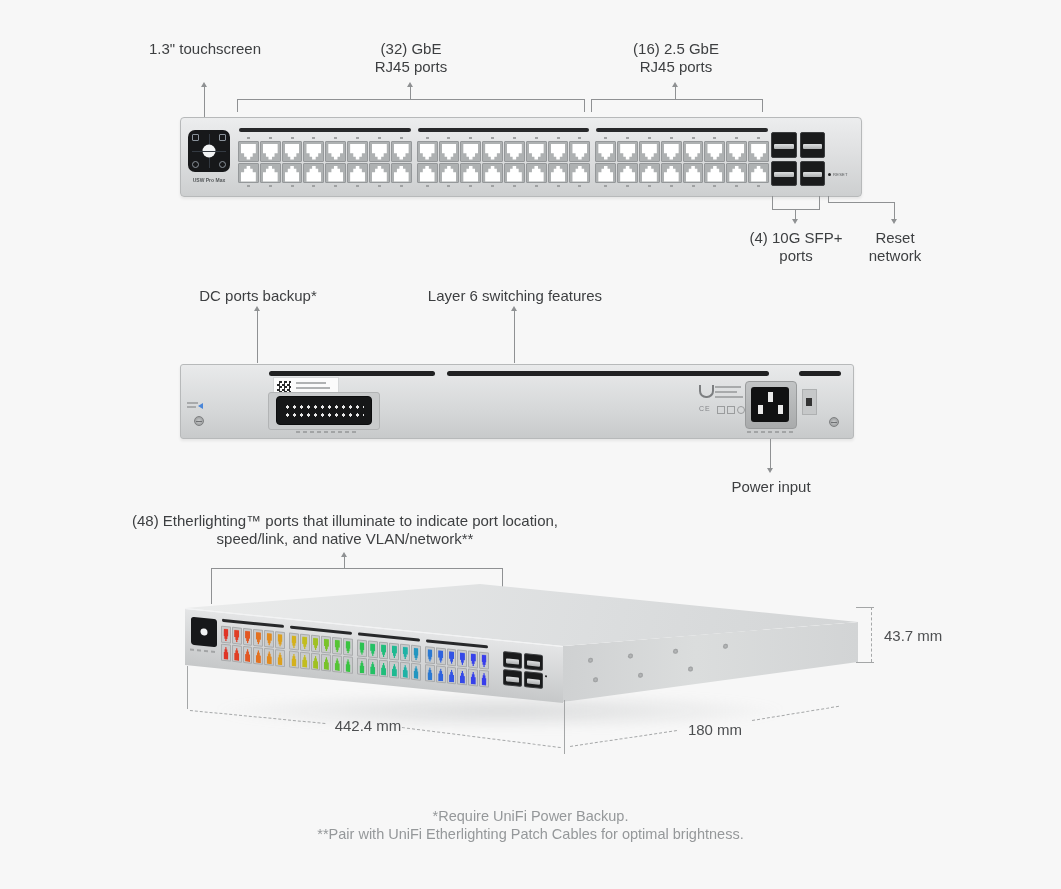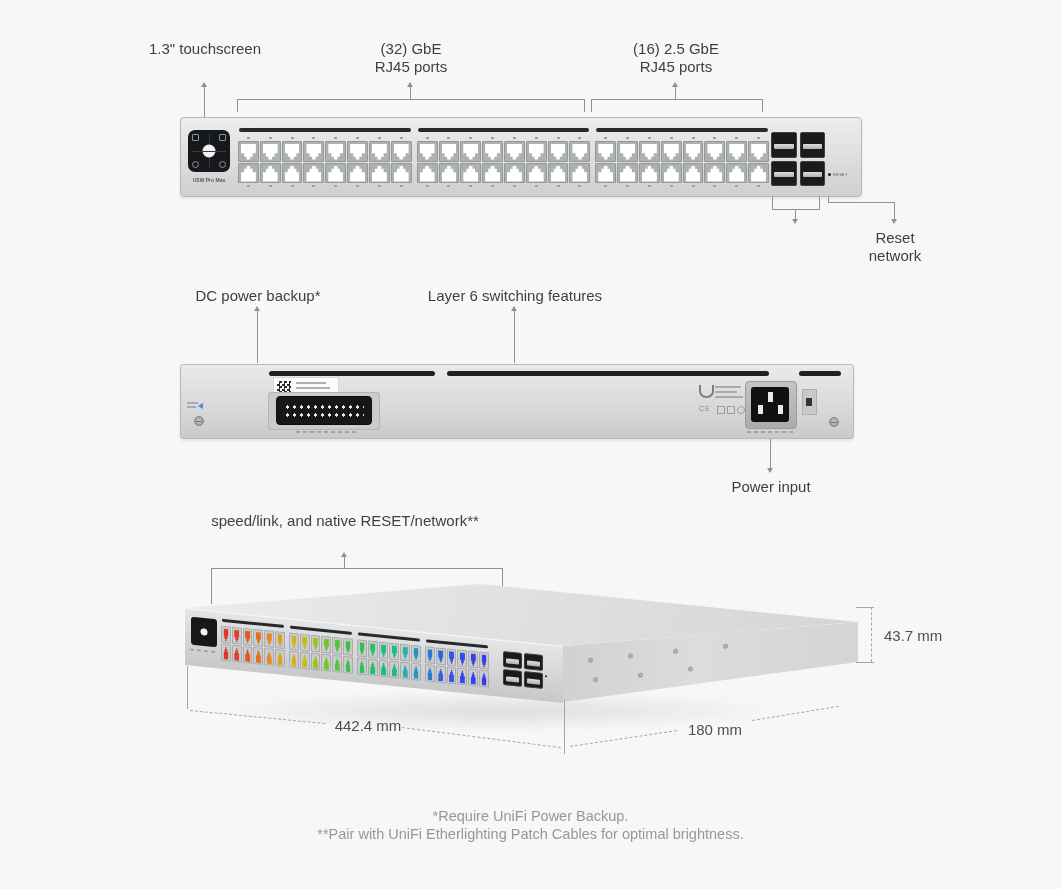--- a/index.html
+++ b/index.html
@@ -353,26 +353,30 @@
   <div class="vl" style="left:772px;top:196px;height:13px;"></div>
   <div class="vl" style="left:819px;top:196px;height:13px;"></div>
   <div class="hl" style="left:772px;top:209px;width:48px;"></div>
   <div class="vl" style="left:795px;top:209px;height:11px;"></div>
   <div class="ah-down" style="left:792px;top:219px;"></div>
   <div class="vl" style="left:828px;top:196px;height:7px;"></div>
   <div class="hl" style="left:828px;top:202px;width:67px;"></div>
   <div class="vl" style="left:894px;top:202px;height:18px;"></div>
   <div class="ah-down" style="left:891px;top:219px;"></div>
 
+  <div class="callout" style="left:736px;top:229px;width:120px;">
+    <div>(4) 10G SFP+</div>
+    <div>ports</div>
+  </div>
   <div class="callout" style="left:845px;top:229px;width:100px;">
     <div>Reset</div>
     <div>network</div>
   </div>
 
-  <div class="callout" style="left:168px;top:287px;width:180px;">DC power backup*</div>
+  <div class="callout" style="left:168px;top:287px;width:180px;">DC ports backup*</div>
   <div class="callout" style="left:415px;top:287px;width:200px;">Layer 6 switching features</div>
   <div class="ah-up" style="left:254px;top:306px;"></div>
   <div class="vl" style="left:257px;top:311px;height:52px;"></div>
   <div class="ah-up" style="left:511px;top:306px;"></div>
   <div class="vl" style="left:514px;top:311px;height:52px;"></div>
 
   <div class="chassis" style="left:180px;top:364px;width:672px;height:73px;border-radius:3px;
        background:linear-gradient(#e9eaeb,#d6d8d9 60%,#c8cacb);">
     <div class="vent" style="left:88px;top:6px;width:166px;"></div>
     <div class="vent" style="left:266px;top:6px;width:322px;"></div>
@@ -407,21 +411,22 @@
     </div>
     <div class="sticker" style="left:621px;top:24px;width:13px;height:24px;"></div>
     <div class="dashtxt" style="left:566px;top:66px;width:46px;"></div>
   </div>
 
   <div class="vl" style="left:770px;top:439px;height:30px;"></div>
   <div class="ah-down" style="left:767px;top:468px;"></div>
   <div class="callout" style="left:711px;top:478px;width:120px;">Power input</div>
 
   <div class="callout" style="left:120px;top:512px;width:450px;">
-    <div>speed/link, and native RESET/network**</div>
+    <div>(48) Etherlighting™ ports that illuminate to indicate port location,</div>
+    <div>speed/link, and native VLAN/network**</div>
   </div>
   <div class="ah-up" style="left:341px;top:552px;"></div>
   <div class="vl" style="left:344px;top:557px;height:12px;"></div>
   <div class="hl" style="left:211px;top:568px;width:292px;"></div>
   <div class="vl" style="left:211px;top:568px;height:36px;"></div>
   <div class="vl" style="left:502px;top:568px;height:68px;"></div>
 
   <div class="refl"></div>
   <div class="topface"></div>
   <div class="rightface">

